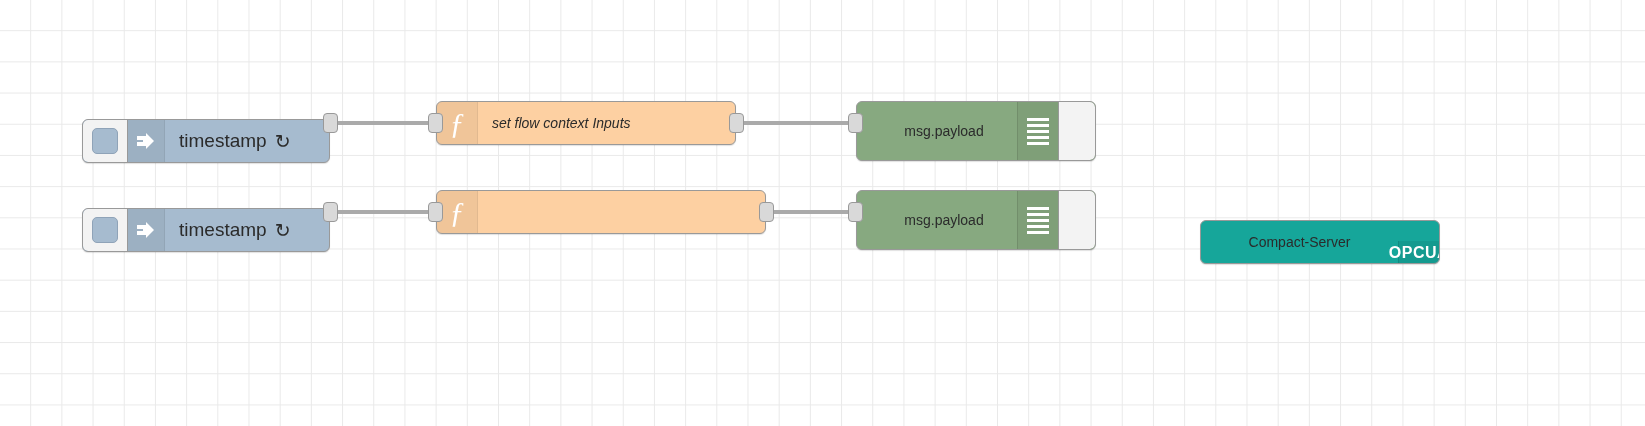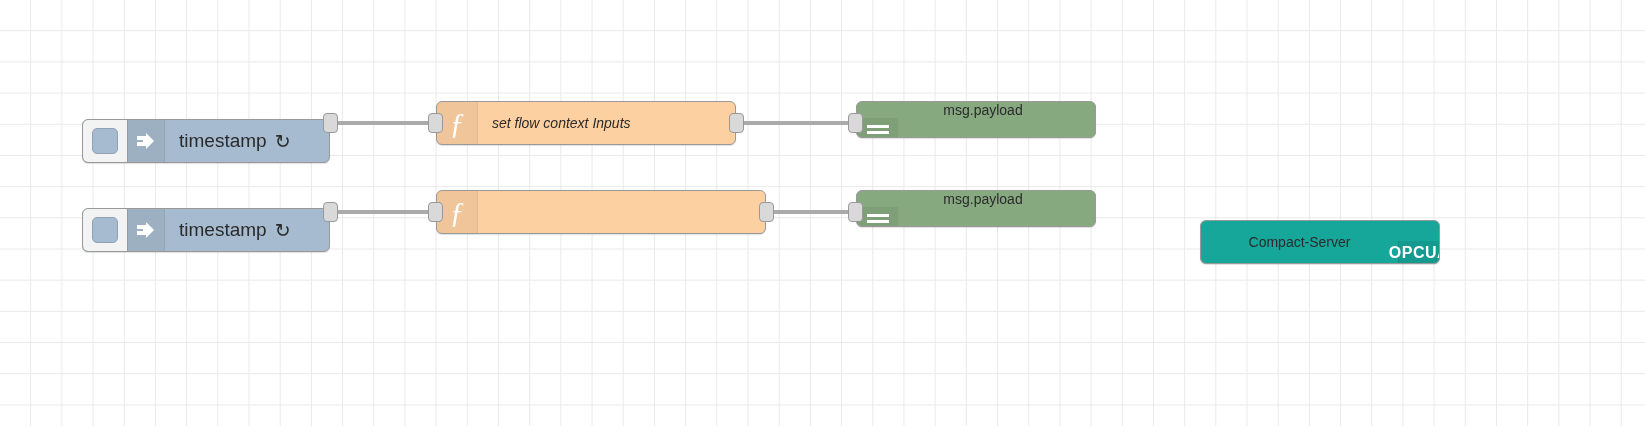--- a/index.html
+++ b/index.html
@@ -81,21 +81,21 @@
     display:flex;align-items:center;justify-content:center;
     color:#fff;font-size:30px;font-style:italic;
     font-family:"Liberation Serif", serif;
     line-height:1;
   }
   .fn-label{font-style:italic;}
 
   
   .debug{
     background:#87a980;
-    width:240px;height:37px;flex-direction:column;
+    width:240px;height:60px;
   }
   .debug-label{justify-content:center;padding-right:0;}
   .debug-icon{
     width:40px;flex:0 0 40px;
     background:rgba(0,0,0,0.06);
     border-left:1px solid rgba(0,0,0,0.10);
     display:flex;flex-direction:column;align-items:center;justify-content:center;
     gap:3px;
   }
   .debug-icon span{display:block;width:22px;height:3px;background:#fff;}

